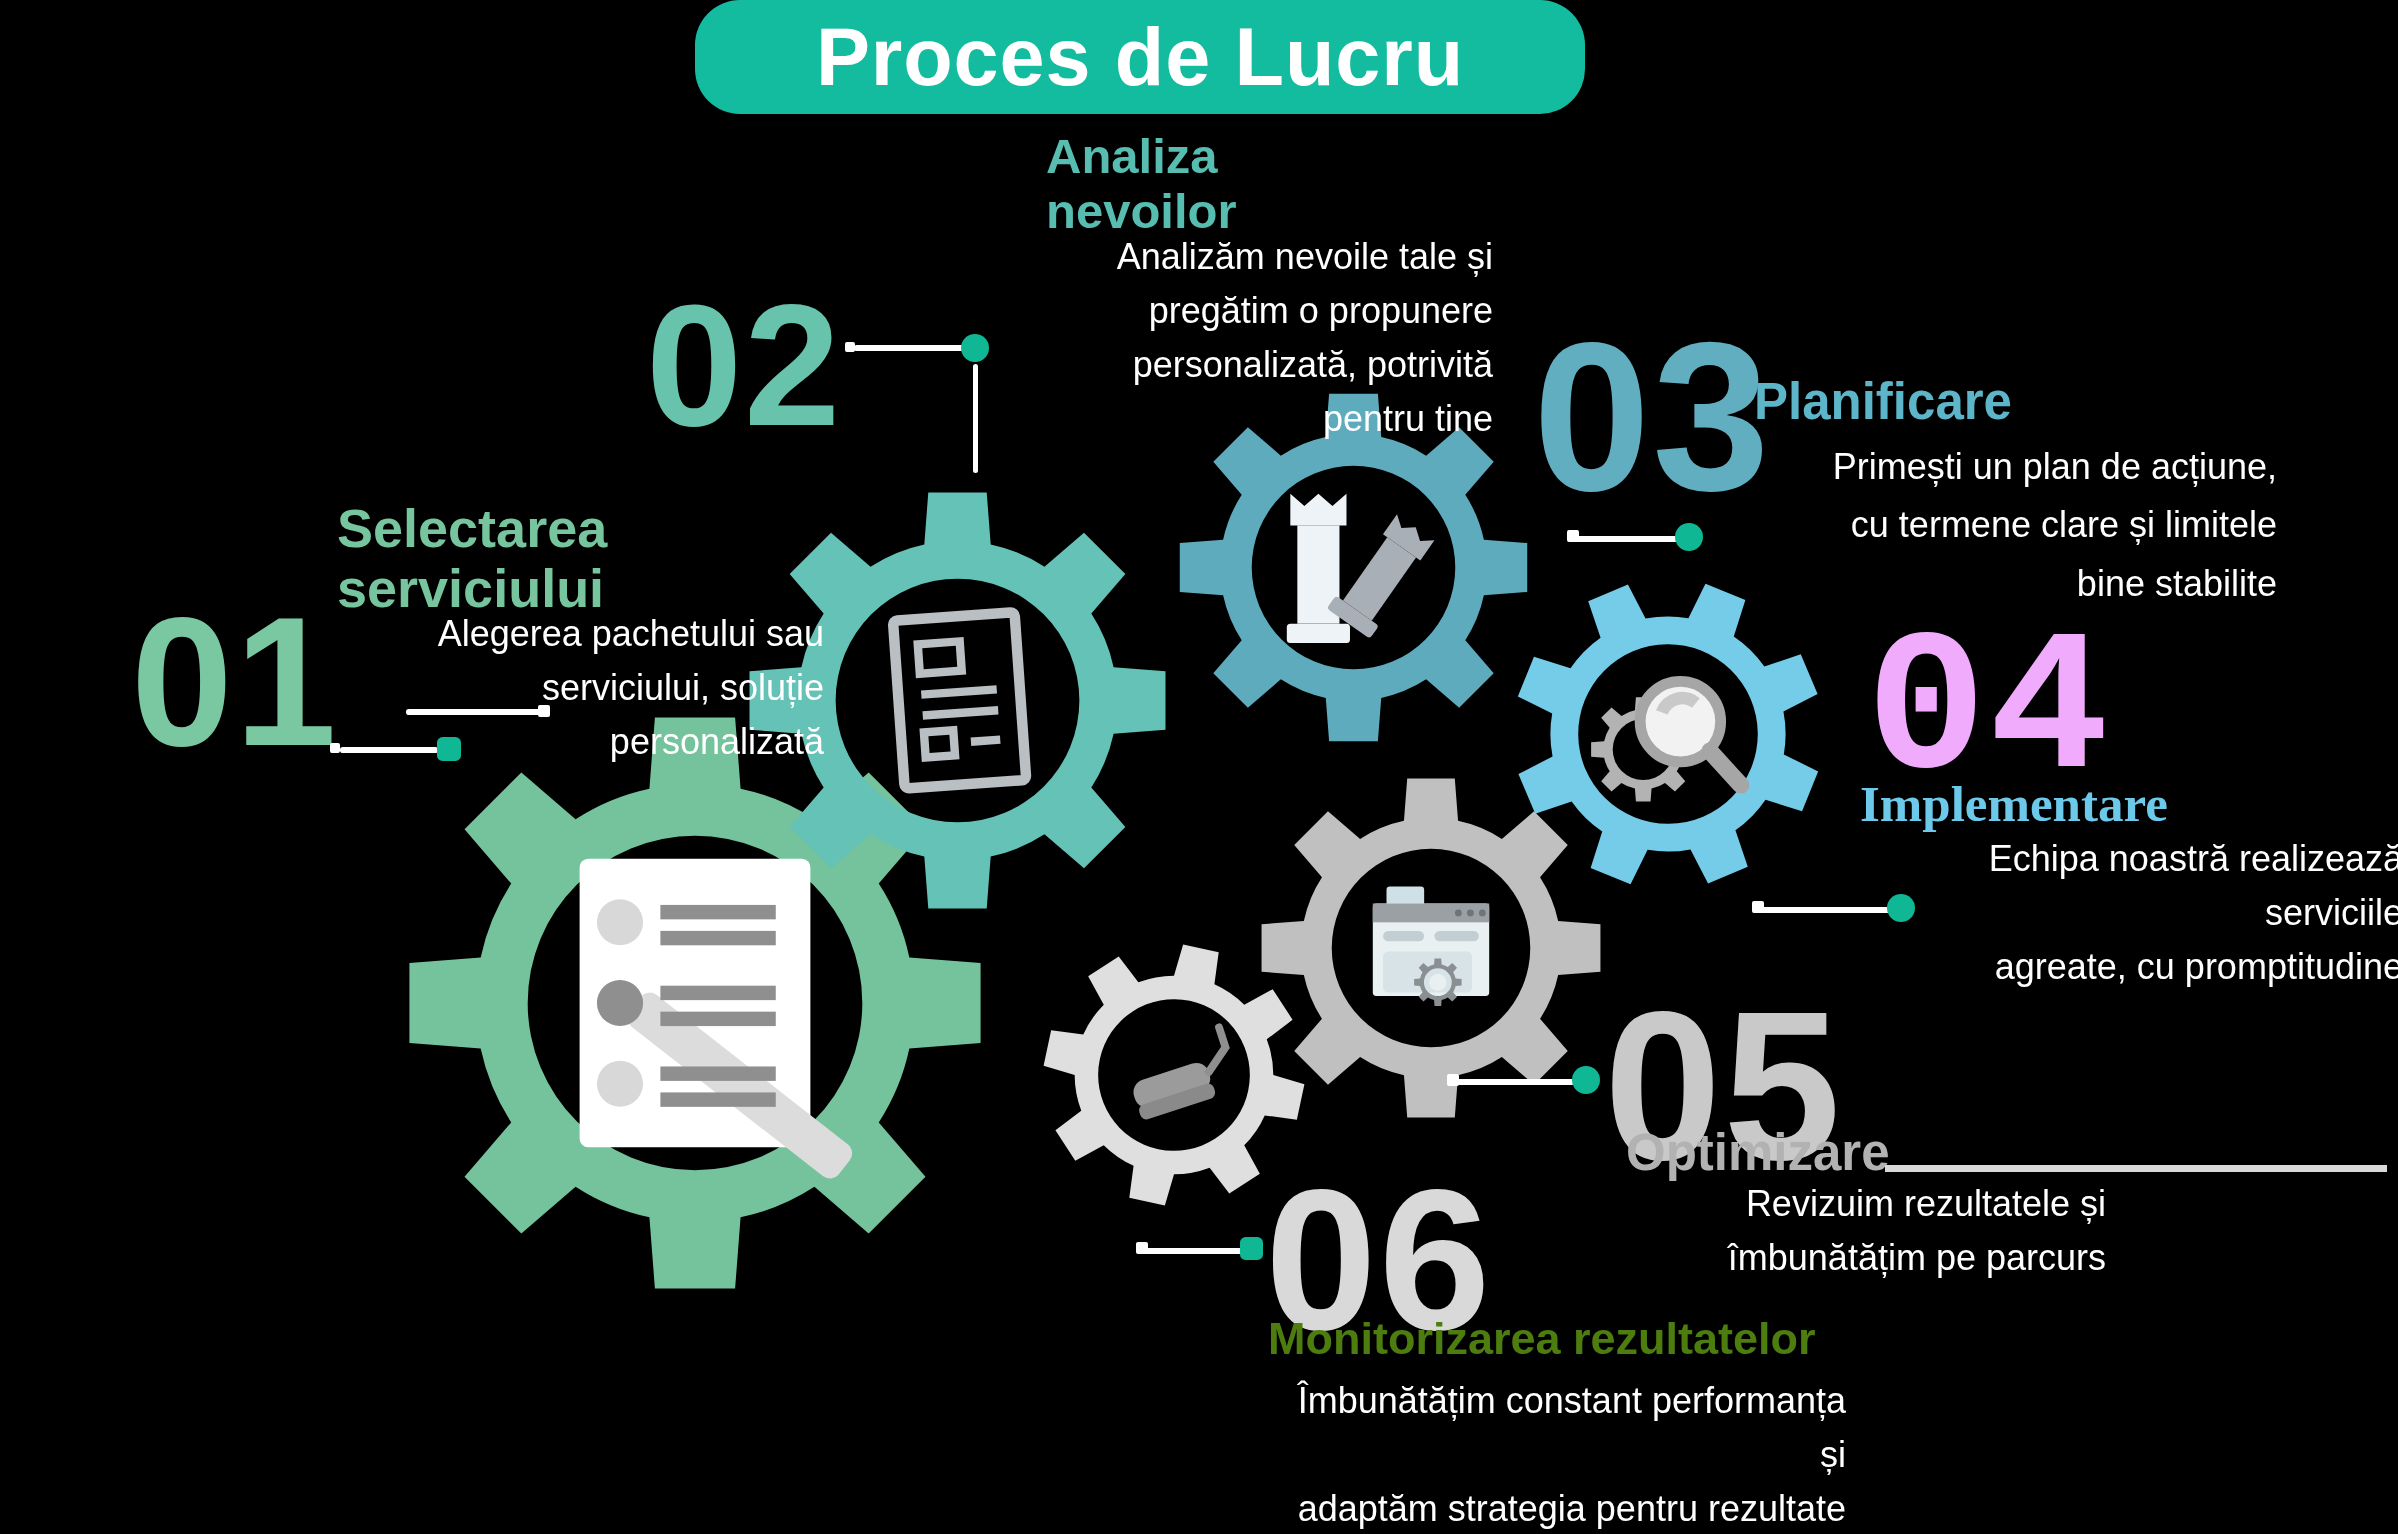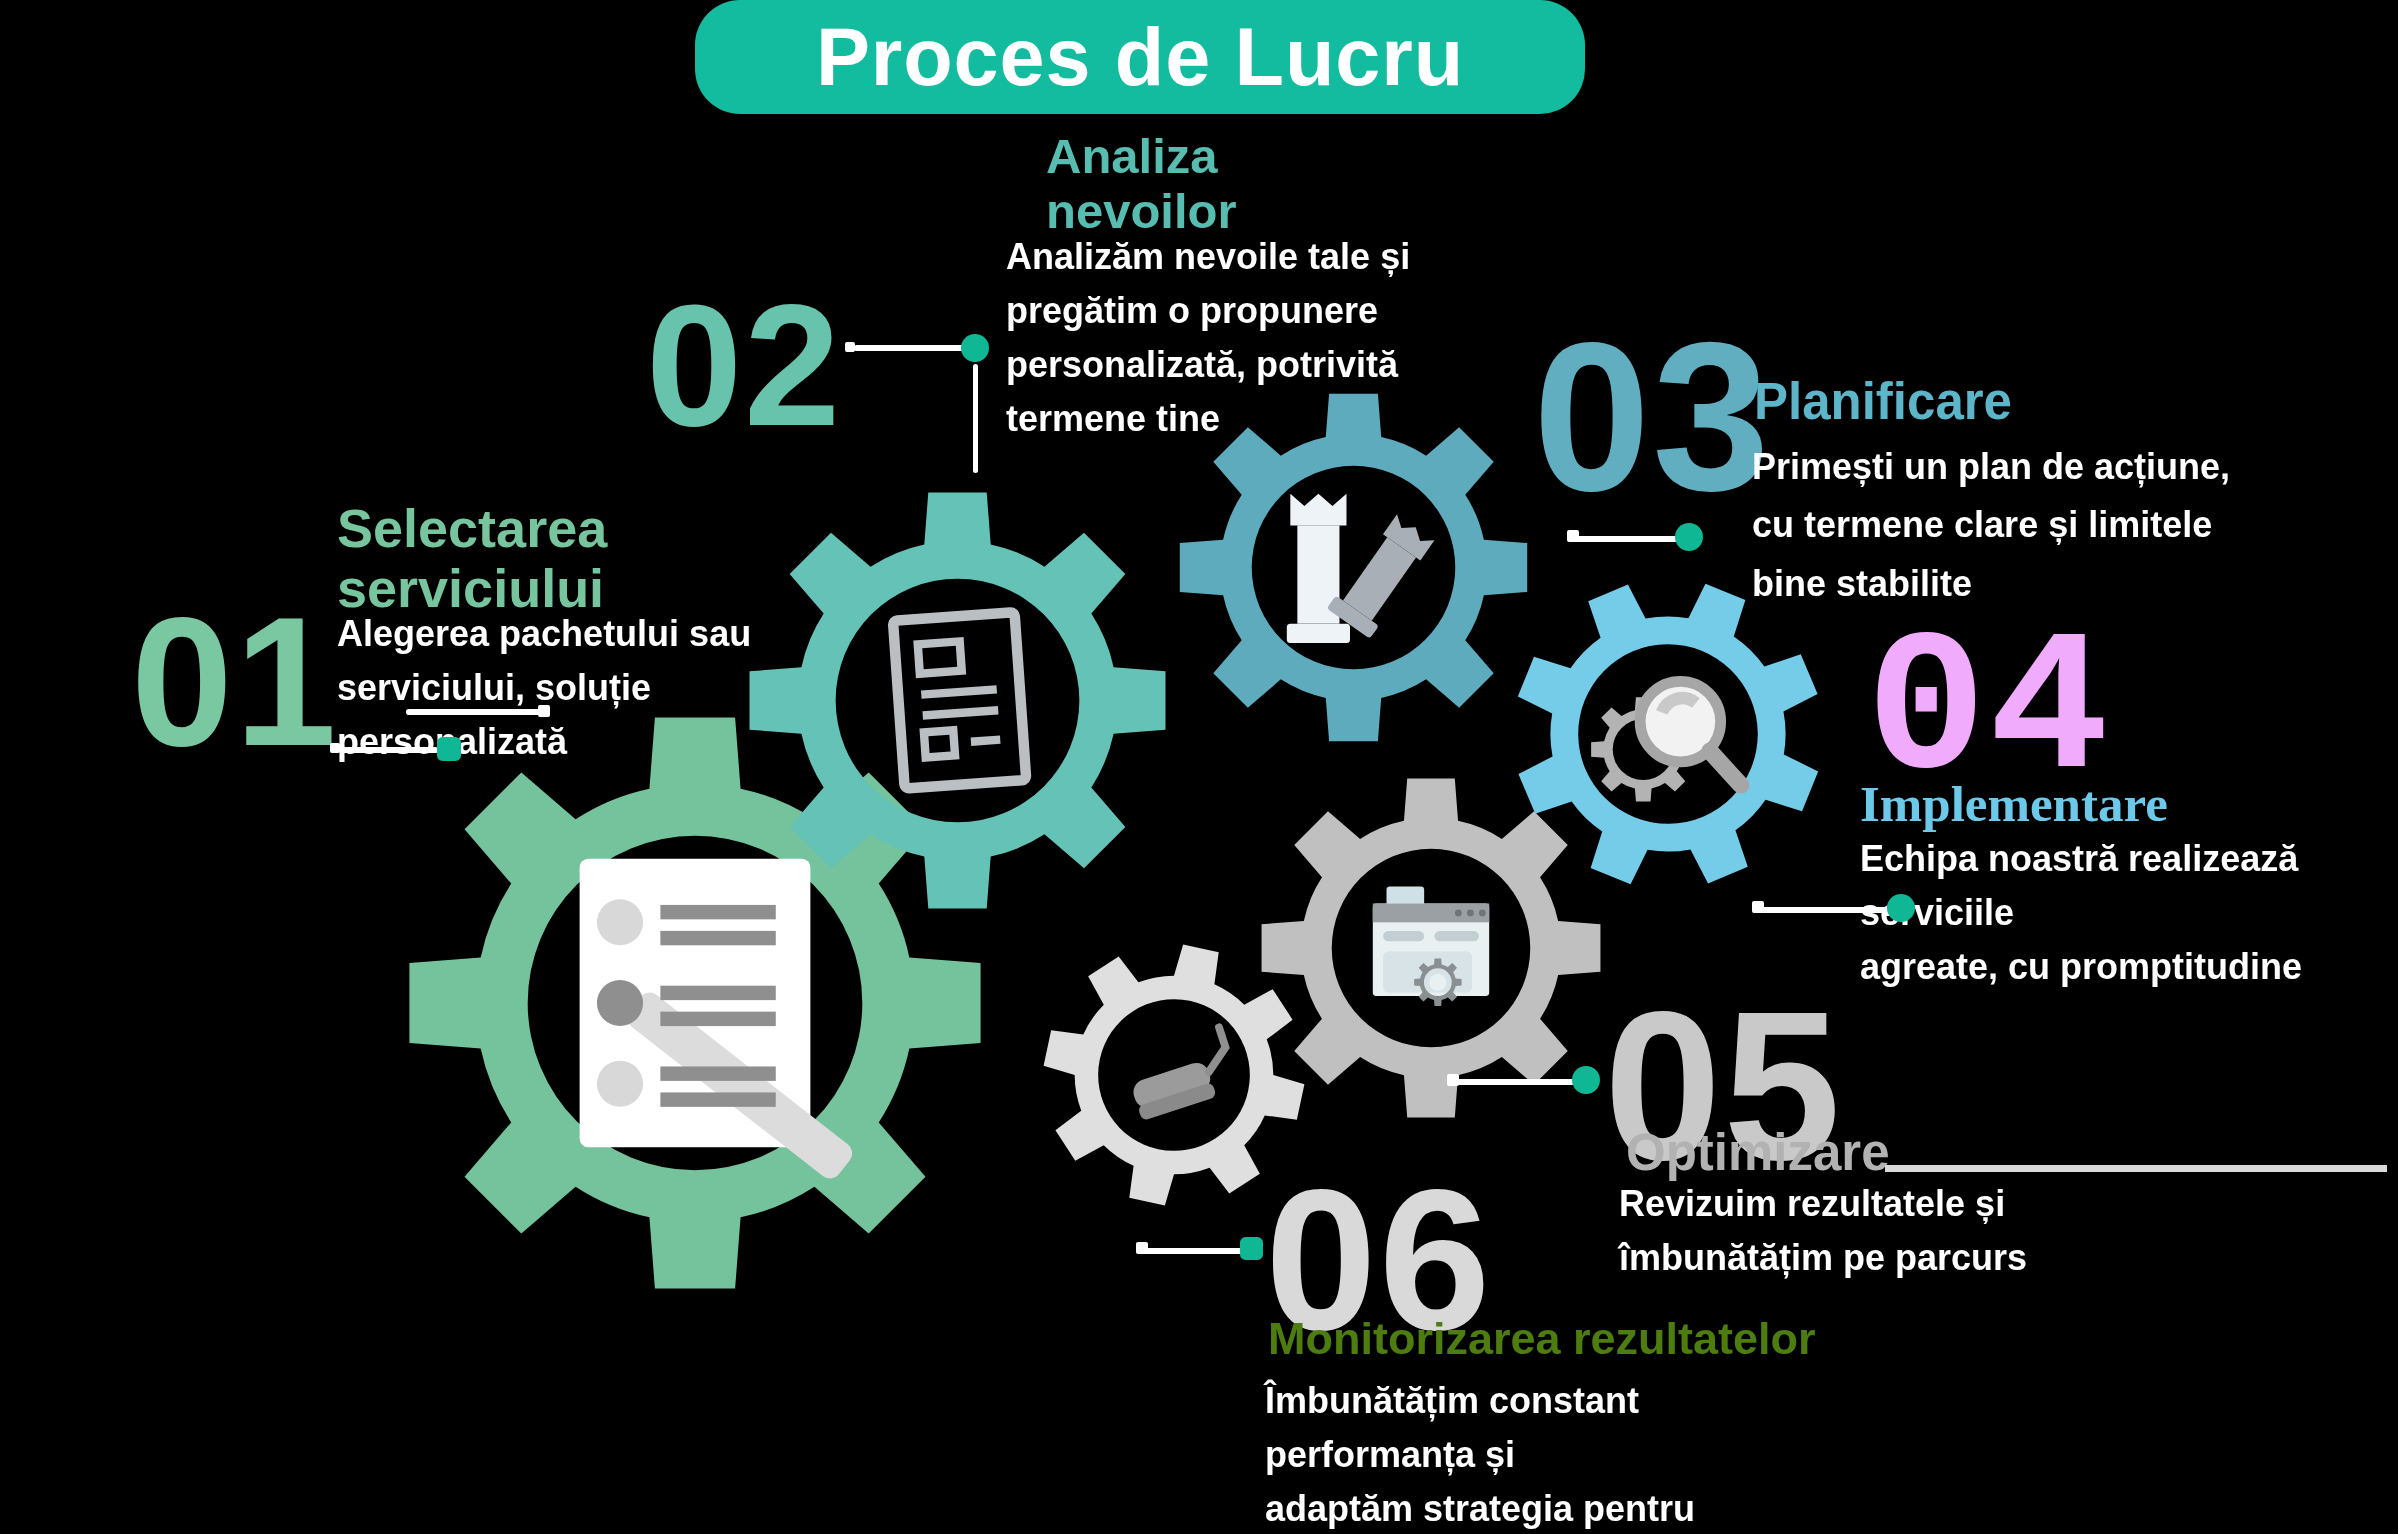--- a/index.html
+++ b/index.html
@@ -8,21 +8,21 @@
   .abs{position:absolute;}
 
   
   #banner{left:695px;top:0;width:890px;height:114px;background:#14bc9f;
           border-radius:45px;display:flex;align-items:center;justify-content:center;}
   #banner .t{color:#fff;font-size:81px;font-weight:800;letter-spacing:0.9px;}
 
   
   .num{font-weight:800;line-height:0.78;letter-spacing:1.9px;}
   .head{font-weight:800;line-height:1.12;}
-  .body-line{color:#fff;font-weight:700;font-size:36px;line-height:1.5;}
+  .body-line{color:#fff;font-weight:400;font-size:36px;line-height:1.5;text-align:right;}
 
   
   #n01{left:131px;top:611px;font-size:183px;color:#79c8a1;}
   #h01{left:337px;top:498px;font-size:54px;color:#76c59e;}
   #b01{left:337px;top:607px;width:487px;}
   
   #n02{left:646px;top:298px;font-size:173px;color:#67c3ab;}
   #h02{left:1006px;top:129px;font-size:49px;color:#57bdb0;margin-left:40px;}
   #b02{left:1006px;top:230px;width:487px;}
   
@@ -173,21 +173,21 @@
 
   <div id="n02" class="abs num">02</div>
   <div id="h02" class="abs head">
     <div>Analiza</div>
     <div>nevoilor</div>
   </div>
   <div id="b02" class="abs">
     <div class="body-line">Analizăm nevoile tale și</div>
     <div class="body-line">pregătim o propunere</div>
     <div class="body-line">personalizată, potrivită</div>
-    <div class="body-line">termene tine</div>
+    <div class="body-line">pentru tine</div>
   </div>
   <div class="abs cline" style="left:854px;top:345px;width:111px;"></div>
   <div class="abs tick" style="left:845px;top:342px;width:10.3px;height:10.3px;"></div>
   <div class="abs dot" style="left:961px;top:334px;"></div>
   <div class="abs vline" style="left:973px;top:364px;height:109px;"></div>
 
   <div id="n03" class="abs num">03</div>
   <div id="h03" class="abs head">
     <div>Planificare</div>
   </div>

